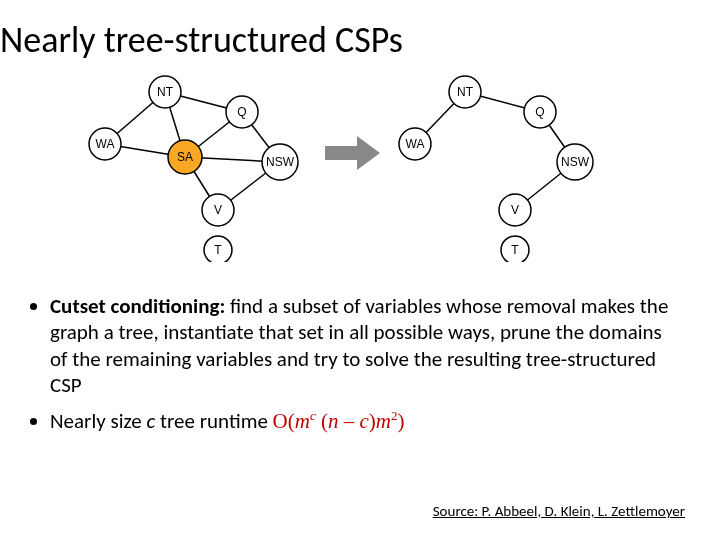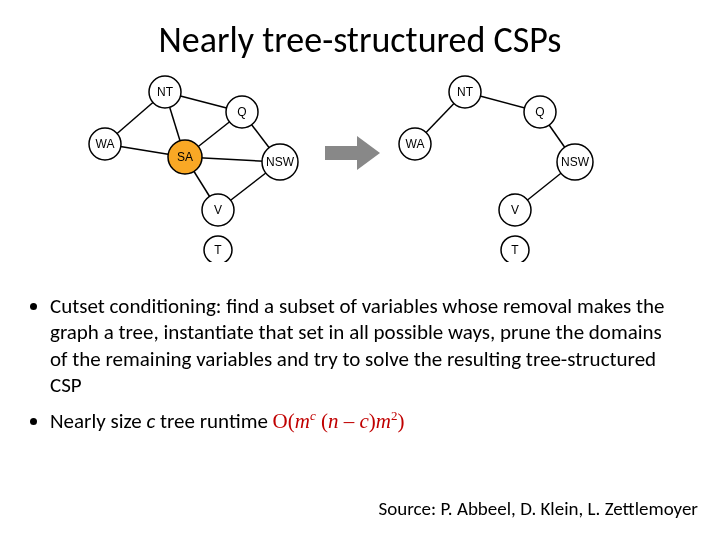--- a/index.html
+++ b/index.html
@@ -5,50 +5,50 @@
   body {
     margin: 0;
     width: 720px;
     height: 540px;
     font-family: Calibri, Arial, sans-serif;
     background: #fff;
     position: relative;
     overflow: hidden;
   }
   .title {
-    text-align: center;
     font-size: 36px;
     color: #000;
     padding-top: 18px;
     font-weight: 400;
   }
   .diagram {
     position: relative;
     width: 720px;
     height: 200px;
   }
   .bullets {
     padding: 10px 40px 0 50px;
     font-size: 21px;
     color: #000;
     line-height: 1.25;
   }
   .bullets li {
     margin-bottom: 10px;
   }
-  .b { font-weight: 400; }
+  .b { font-weight: 700; }
   .i { font-style: italic; }
   .red { color: #c00000; font-family: Liberation Serif, serif; }
   .sup { font-size: 13px; position: relative; top: -8px; }
   .source {
     position: absolute;
-    right: 22px;
+    right: 35px;
     bottom: 20px;
-    font-size: 19px;
+    font-size: 15px;
     color: #000;
+    text-decoration: underline;
   }
 </style>
 </head>
 <body>
 
 <div class="title">Nearly tree-structured CSPs</div>
 
 <div class="diagram">
 <svg width="720" height="200" viewBox="0 0 720 200">
   <defs>

